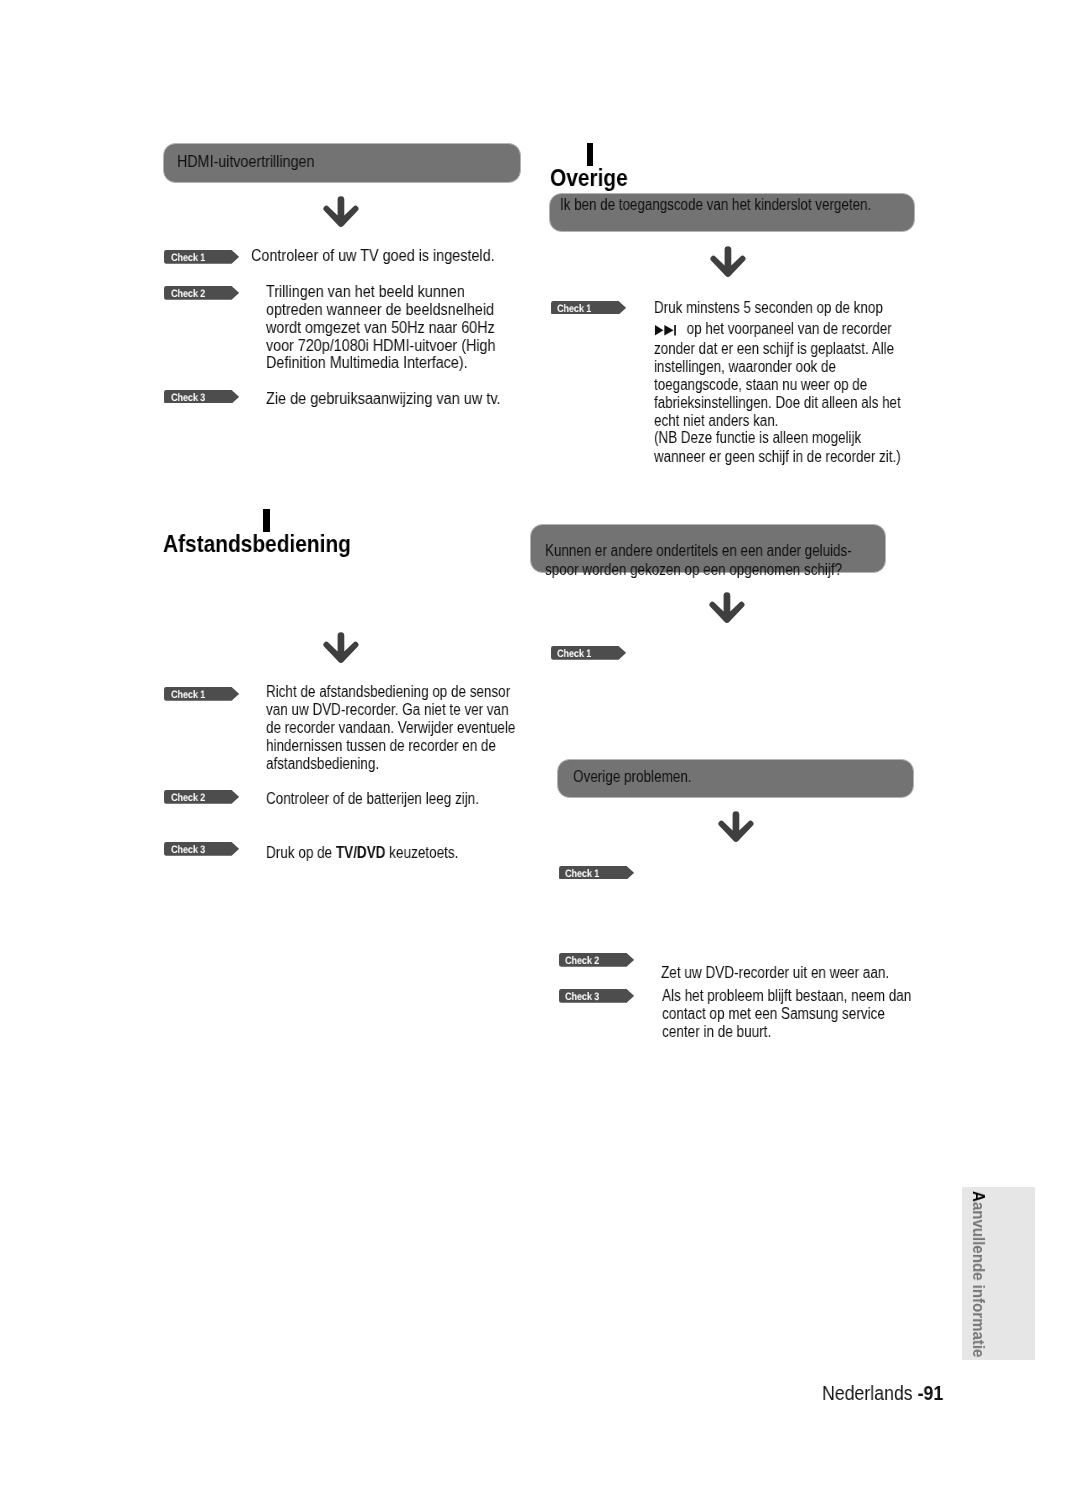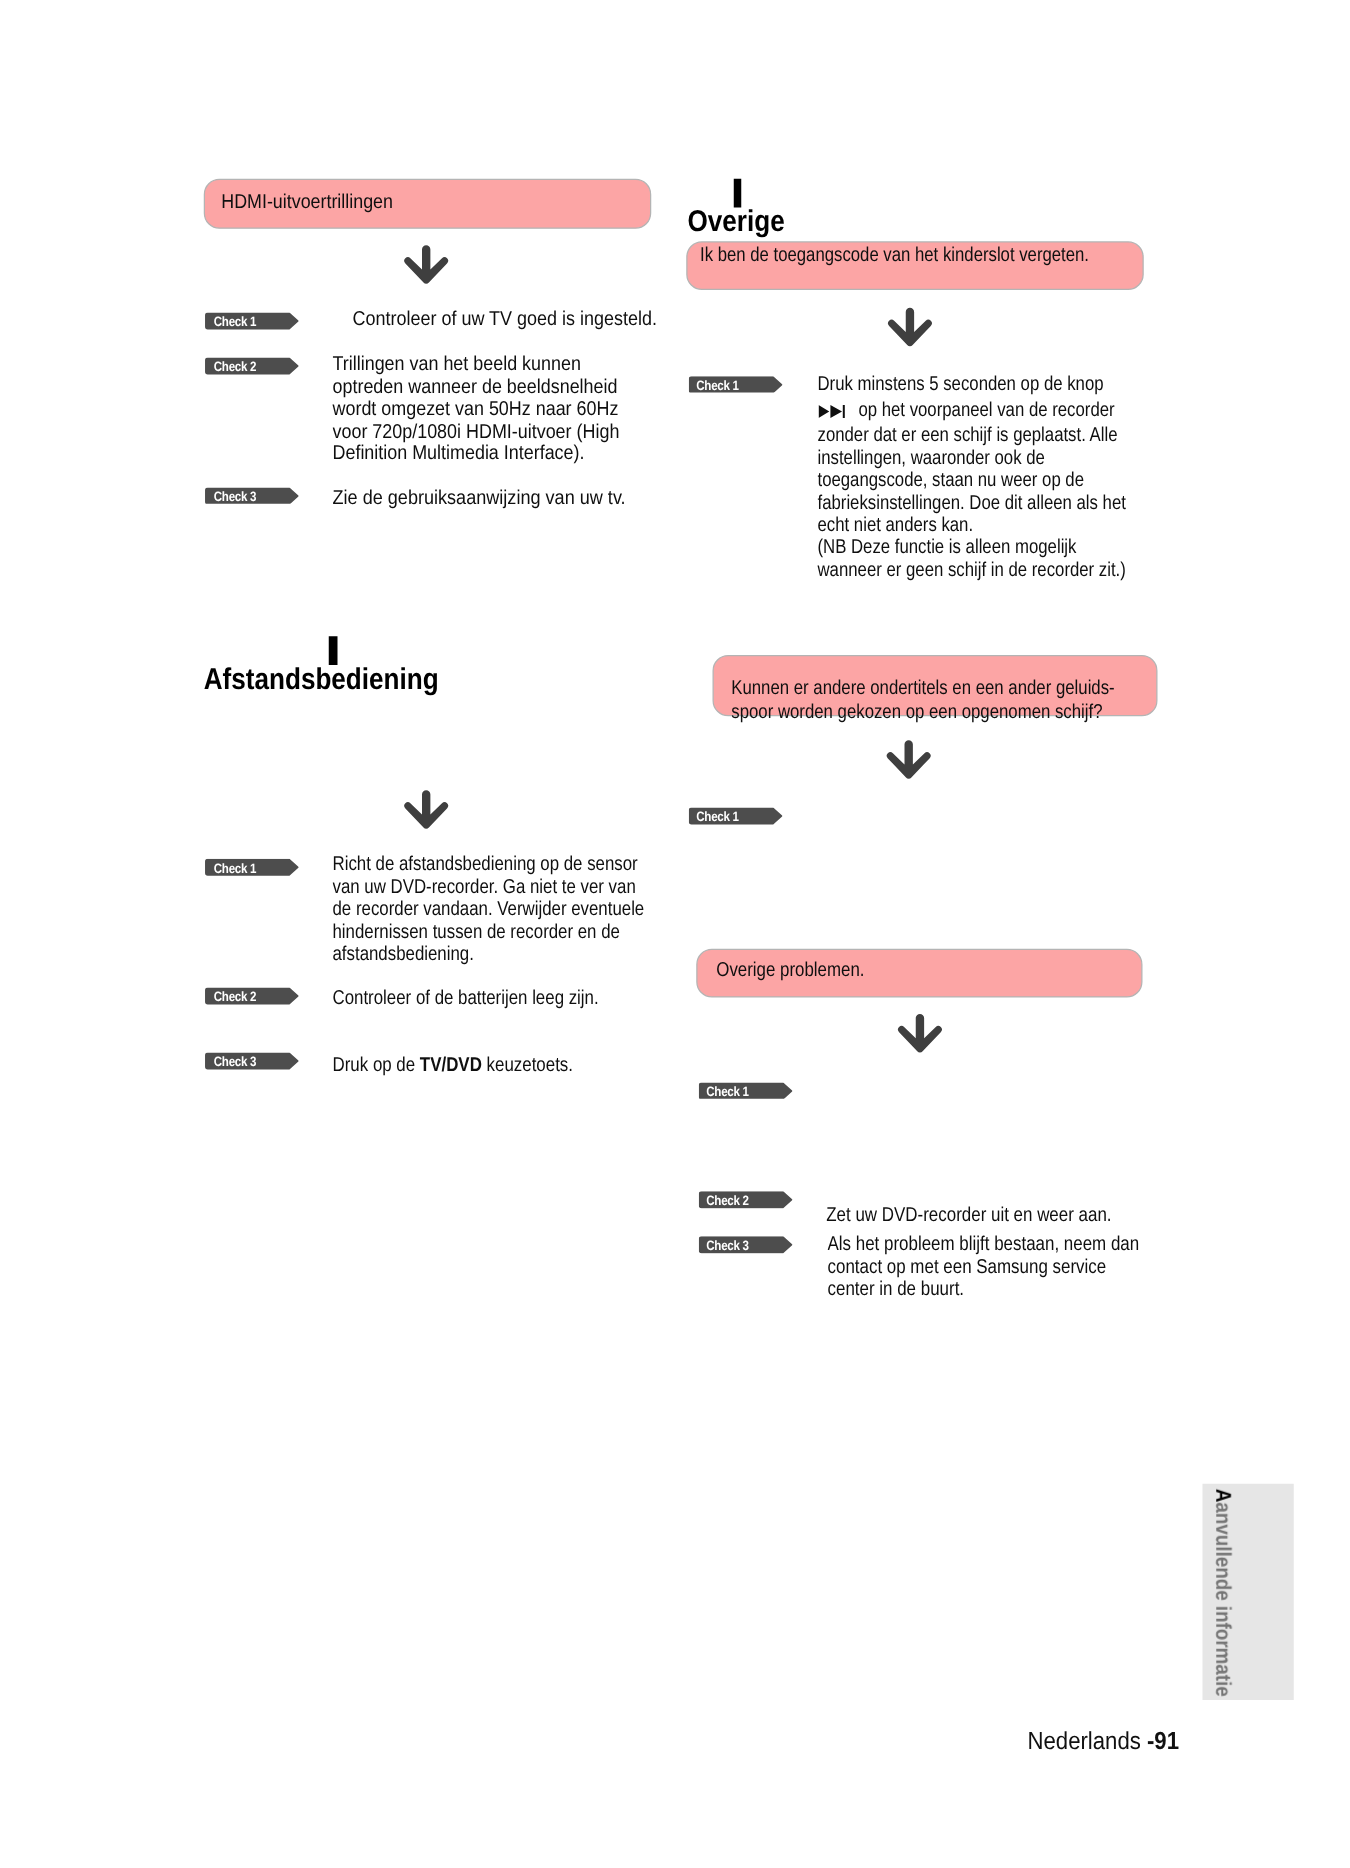--- a/index.html
+++ b/index.html
@@ -7,21 +7,21 @@
   body{width:1080px;height:1494px;background:#ffffff;-webkit-font-smoothing:antialiased;
        font-family:"Liberation Sans",sans-serif;overflow:hidden;position:relative;}
   .page{position:absolute;left:0;top:0;width:1080px;height:1494px;}
 
   
   .section-head{position:absolute;display:flex;align-items:center;flex-direction:column;}
   .section-head .bar{width:6.4px;height:23.2px;background:#000;margin-right:9.6px;}
   .section-head .htxt{font-size:24px;font-weight:bold;color:#000;line-height:24px;transform:scaleX(0.87) translateZ(0);transform-origin:left center;will-change:transform;}
 
   
-  .bubble{position:absolute;background:#fca5a5;border:1.3px solid #b4b4b4;border-radius:12.5px;
+  .bubble{position:absolute;background:#737373;border:1.3px solid #b4b4b4;border-radius:12.5px;
           box-sizing:border-box;font-size:16px;color:#0f0f0f;line-height:19.5px;
           padding:0;display:block;}
   .bubble.two span{display:block;white-space:nowrap;transform:scaleX(var(--sx,0.9)) translateZ(0);transform-origin:left center;will-change:transform;}
 
   
   .arrow{position:absolute;}
   .arrow svg{display:block;}
 
   
   .badge{position:absolute;width:75.2px;height:13.7px;}
@@ -65,21 +65,21 @@
         <path d="M15.6 5.5 A3.35 3.35 0 0 1 22.3 5.5 V21.6 L31.6 12.6 A2.85 2.85 0 0 1 35.6 16.7 L21.1 32.0 A2.8 2.8 0 0 1 16.8 32.0 L2.3 16.7 A2.85 2.85 0 0 1 6.3 12.6 L15.6 21.6 Z" fill="#3f3f3f"></path>
       </svg>
     </div>
 
   <div class="badge" style="left:164.2px;top:250.2px;">
       <svg width="76" height="14" viewBox="0 0 75.2 13.7">
         <path d="M2.2 0 H67.6 L75.2 6.85 L67.6 13.7 H2.2 A2.2 2.2 0 0 1 0 11.5 V2.2 A2.2 2.2 0 0 1 2.2 0 Z" fill="#4d4d4d"></path>
       </svg>
     <span class="blab">Check 1</span>
   </div>
-  <div class="ctext" style="left:282px;top:246.7px;width:300px;--sx:0.899;">
+  <div class="ctext" style="left:251px;top:246.7px;width:300px;--sx:0.899;">
       <span class="ptxt">Controleer of uw TV goed is ingesteld.</span>
     </div>
 
   <div class="badge" style="left:164.2px;top:286.2px;">
       <svg width="76" height="14" viewBox="0 0 75.2 13.7">
         <path d="M2.2 0 H67.6 L75.2 6.85 L67.6 13.7 H2.2 A2.2 2.2 0 0 1 0 11.5 V2.2 A2.2 2.2 0 0 1 2.2 0 Z" fill="#4d4d4d"></path>
       </svg>
     <span class="blab">Check 2</span>
   </div>
   <div class="ctext" style="left:265.6px;top:282.8px;width:300px;--sx:0.896;">
@@ -172,21 +172,21 @@
           </svg></span>  op het voorpaneel van de recorder</span>
       <span class="ptxt" style="margin-top:1.6px">zonder dat er een schijf is geplaatst. Alle</span>
       <span class="ptxt">instellingen, waaronder ook de</span>
       <span class="ptxt">toegangscode, staan nu weer op de</span>
       <span class="ptxt">fabrieksinstellingen. Doe dit alleen als het</span>
       <span class="ptxt">echt niet anders kan.</span>
       <span class="ptxt" style="margin-top:-0.8px">(NB Deze functie is alleen mogelijk</span>
       <span class="ptxt" style="margin-top:1.8px">wanneer er geen schijf in de recorder zit.)</span>
     </div>
 
-  <div class="bubble two" style="left:570px;top:523.6px;width:355.8px;height:49.2px;padding-left:14px;padding-top:16px;--sx:0.839;">
+  <div class="bubble two" style="left:530px;top:523.6px;width:355.8px;height:49.2px;padding-left:14px;padding-top:16px;--sx:0.839;">
     <span>Kunnen er andere ondertitels en een ander geluids-</span>
     <span>spoor worden gekozen op een opgenomen schijf?</span>
   </div>
   <div class="arrow" style="left:708.4px;top:589.9px;">
       <svg width="40" height="36" viewBox="0 0 40 36">
         <path d="M15.6 5.5 A3.35 3.35 0 0 1 22.3 5.5 V21.6 L31.6 12.6 A2.85 2.85 0 0 1 35.6 16.7 L21.1 32.0 A2.8 2.8 0 0 1 16.8 32.0 L2.3 16.7 A2.85 2.85 0 0 1 6.3 12.6 L15.6 21.6 Z" fill="#3f3f3f"></path>
       </svg>
     </div>
 
   <div class="badge" style="left:550.8px;top:646px;">

